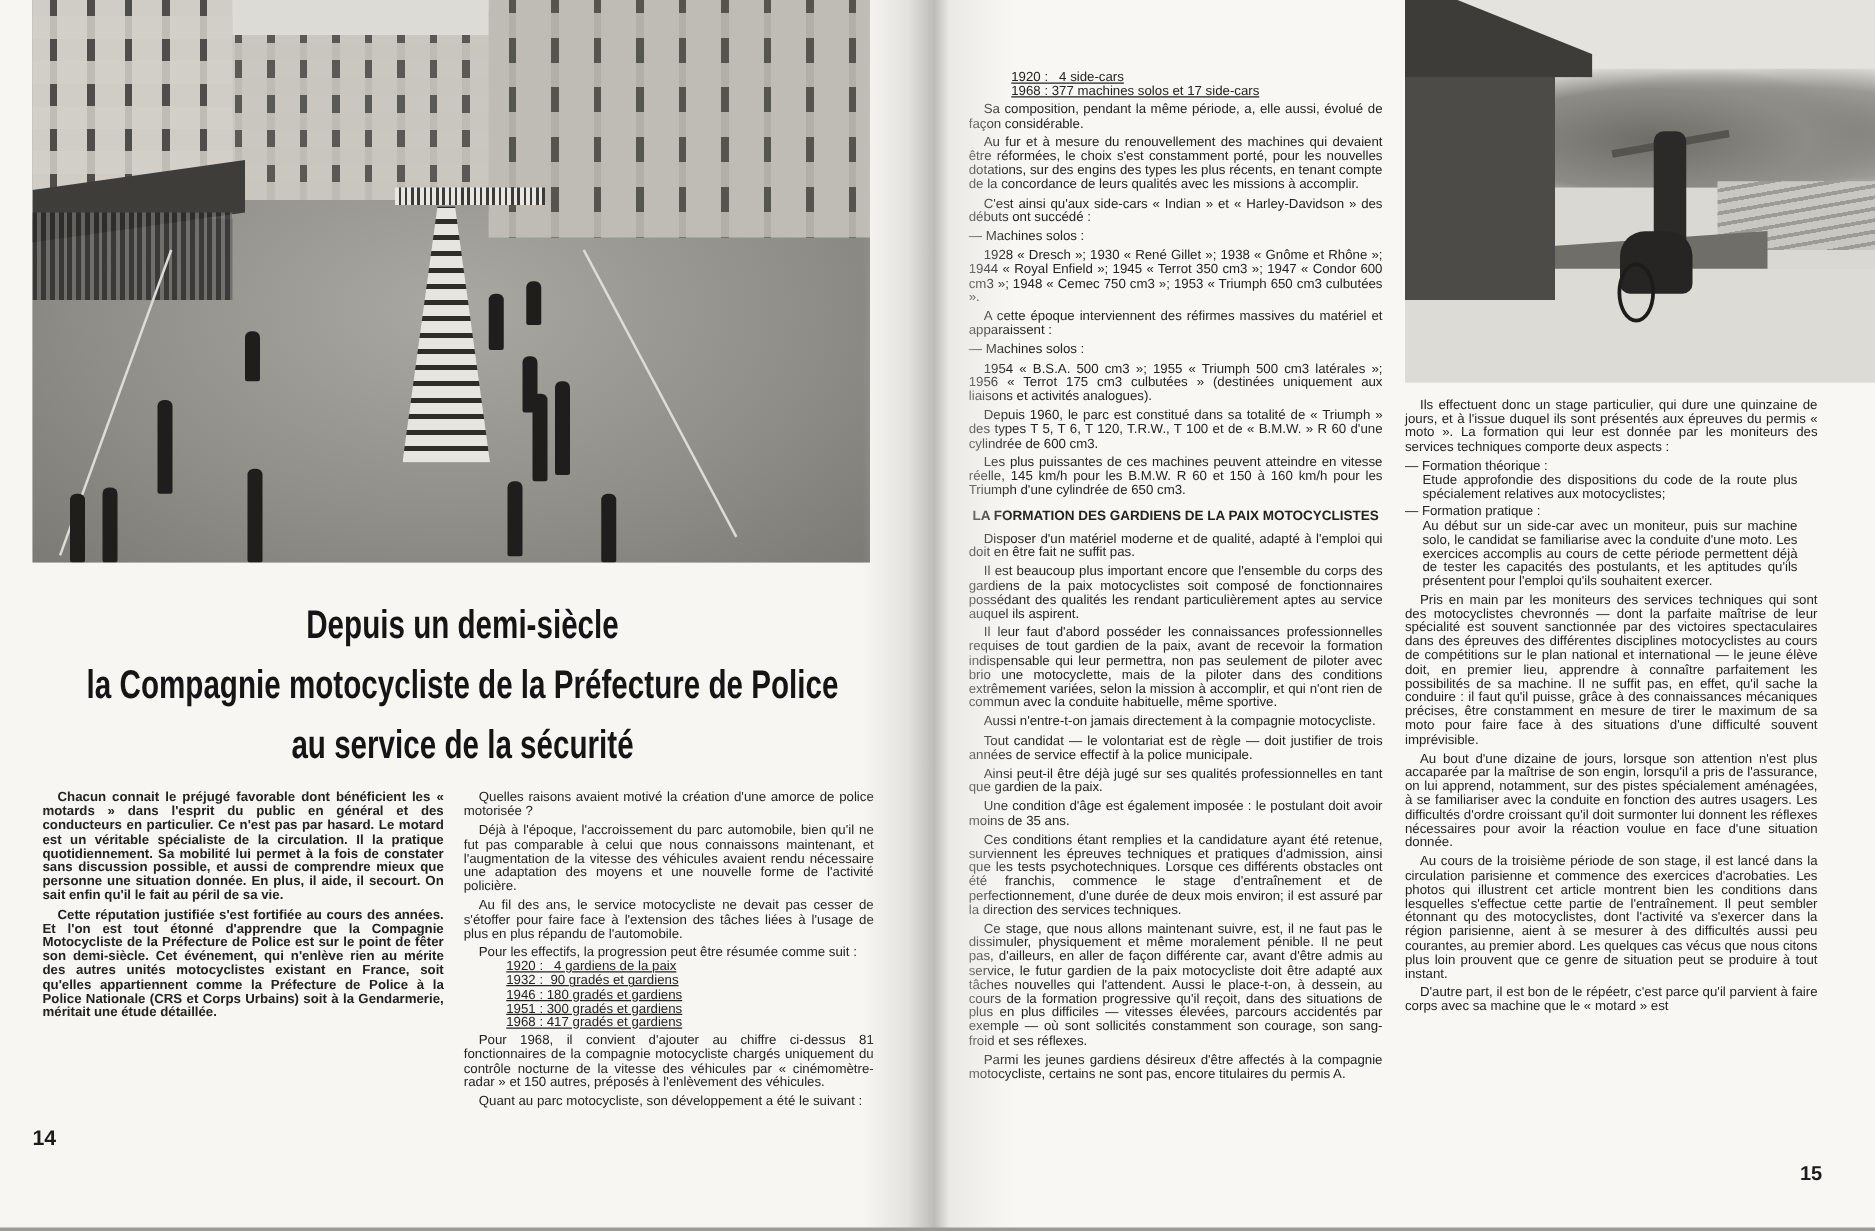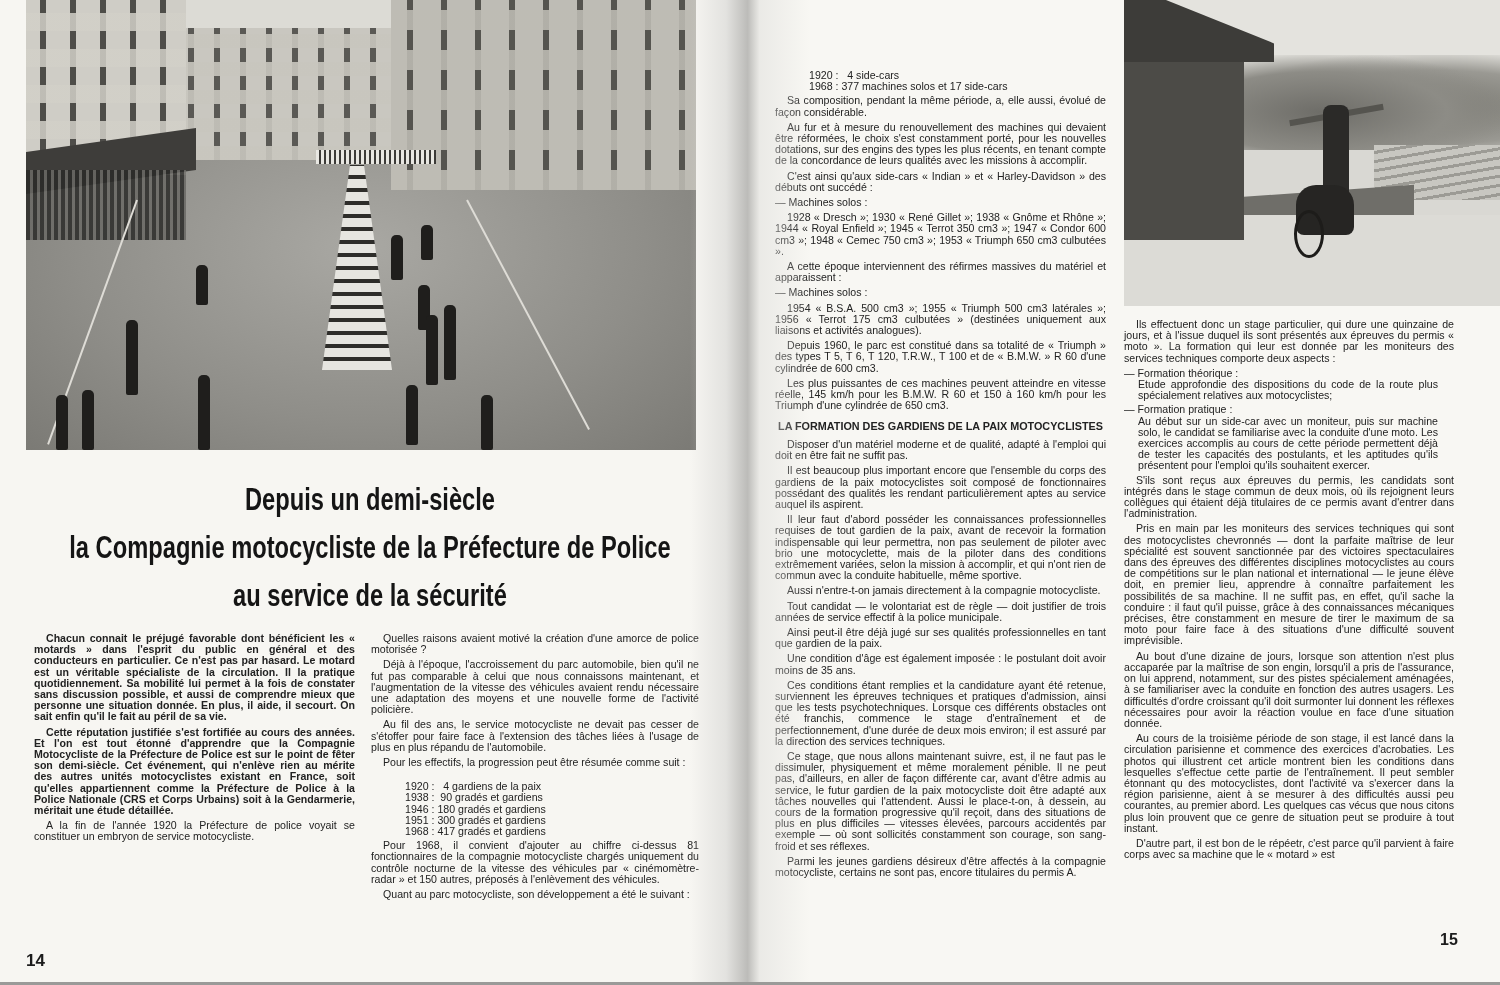--- a/index.html
+++ b/index.html
@@ -65,31 +65,31 @@
      font-family:"Liberation Sans", sans-serif; font-weight:bold; font-size:32px; line-height:48px;
      letter-spacing:0px; transform:scaleX(0.74); transform-origin:center top; color:#151515; }
   .headline .line { display:block; white-space:nowrap; }
   .headline .line2 { margin-left:-160px; margin-right:-160px; }
 
   
   .col { position:absolute; font-size:10.6px; line-height:11.2px; text-align:justify; color:#222; }
   .col p { margin:0 0 4px 0; text-indent:12px; }
   .col p.bold { font-weight:bold; }
   .col p.noindent { text-indent:0; }
-  .col .list { margin:13px 0 3px 0; }
+  .col .list { margin:0 0 3px 0;text-decoration:underline; }
   .col .list div { padding-left:34px; white-space:pre; text-align:left; }
   .col-1 { left:34px; top:633px; width:321px; }
   .col-2 { left:371px; top:633px; width:328px; }
   .col-3 { left:775px; top:57px; width:331px; }
   .col-4 { left:1124px; top:319px; width:330px; }
   .subhead { font-weight:bold; text-align:center; margin:10px 0 6px 0; font-size:10.8px; line-height:11.5px; }
   .dash-item { padding-left:14px; text-indent:-14px; margin:0 16px 3px 0; }
   .dash-item .body { display:block; text-indent:0; padding-left:0; }
   .page-num { position:absolute; font-weight:bold; font-size:17px; }
-  .page-num-left { left:26px; top:951px; }
+  .page-num-left { left:26px; top:901px; }
   .page-num-right { left:1440px; top:931px; font-size:16px;text-align:center; }
 </style>
 </head>
 <body>
 
 <div class="page page-left">
   <div class="photo photo-courtyard" title="Motorcycle police company parading in the courtyard of the Préfecture de Police">
     <div class="ground"></div>
     <div class="sky"></div>
     <div class="bld-back"></div>
@@ -120,31 +120,30 @@
 
   <div class="headline">
     <span class="line">Depuis un  demi-siècle</span>
     <span class="line line2">la Compagnie motocycliste de la Préfecture de Police</span>
     <span class="line">au service de la sécurité</span>
   </div>
 
   <div class="col col-1">
     <p class="bold">Chacun connait le préjugé favorable dont bénéficient les « motards » dans l'esprit du public en général et des conducteurs en particulier. Ce n'est pas par hasard. Le motard est un véritable spécialiste de la circulation. Il la pratique quotidiennement. Sa mobilité lui permet à la fois de constater sans discussion possible, et aussi de comprendre mieux que personne une situation donnée. En plus, il aide, il secourt. On sait enfin qu'il le fait au péril de sa vie.</p>
     <p class="bold">Cette réputation justifiée s'est fortifiée au cours des années. Et l'on est tout étonné d'apprendre que la Compagnie Motocycliste de la Préfecture de Police est sur le point de fêter son demi-siècle. Cet événement, qui n'enlève rien au mérite des autres unités motocyclistes existant en France, soit qu'elles appartiennent comme la Préfecture de Police à la Police Nationale (CRS et Corps Urbains) soit à la Gendarmerie, méritait une étude détaillée.</p>
-    <p>A la fin de l'année 1920 la Préfecture de police voyait se constituer un embryon de service motocycliste.</p>
   </div>
 
   <div class="col col-2">
     <p>Quelles raisons avaient motivé la création d'une amorce de police motorisée ?</p>
     <p>Déjà à l'époque, l'accroissement du parc automobile, bien qu'il ne fut pas comparable à celui que nous connaissons maintenant, et l'augmentation de la vitesse des véhicules avaient rendu nécessaire une adaptation des moyens et une nouvelle forme de l'activité policière.</p>
     <p>Au fil des ans, le service motocycliste ne devait pas cesser de s'étoffer pour faire face à l'extension des tâches liées à l'usage de plus en plus répandu de l'automobile.</p>
     <p style="margin-bottom:0;">Pour les effectifs, la progression peut être résumée comme suit :</p>
     <div class="list">
       <div>1920 :   4 gardiens de la paix</div>
-      <div>1938 :  90 gradés et gardiens</div>
+      <div>1932 :  90 gradés et gardiens</div>
       <div>1946 : 180 gradés et gardiens</div>
       <div>1951 : 300 gradés et gardiens</div>
       <div>1968 : 417 gradés et gardiens</div>
     </div>
     <p>Pour 1968, il convient d'ajouter au chiffre ci-dessus 81 fonctionnaires de la compagnie motocycliste chargés uniquement du contrôle nocturne de la vitesse des véhicules par « cinémomètre-radar » et 150 autres, préposés à l'enlèvement des véhicules.</p>
     <p>Quant au parc motocycliste, son développement a été le suivant :</p>
   </div>
 
   <div class="page-num page-num-left">14</div>
 </div>
@@ -196,21 +195,20 @@
 <div class="col col-4">
   <p>Ils effectuent donc un stage particulier, qui dure une quinzaine de jours, et à l'issue duquel ils sont présentés aux épreuves du permis « moto ». La formation qui leur est donnée par les moniteurs des services techniques comporte deux aspects :</p>
   <div class="dash-item">
     <span>— Formation théorique :</span>
     <span class="body">Etude approfondie des dispositions du code de la route plus spécialement relatives aux motocyclistes;</span>
   </div>
   <div class="dash-item">
     <span>— Formation pratique :</span>
     <span class="body">Au début sur un side-car avec un moniteur, puis sur machine solo, le candidat se familiarise avec la conduite d'une moto. Les exercices accomplis au cours de cette période permettent déjà de tester les capacités des postulants, et les aptitudes qu'ils présentent pour l'emploi qu'ils souhaitent exercer.</span>
   </div>
-  <p>S'ils sont reçus aux épreuves du permis, les candidats sont intégrés dans le stage commun de deux mois, où ils rejoignent leurs collègues qui étaient déjà titulaires de ce permis avant d'entrer dans l'administration.</p>
   <p>Pris en main par les moniteurs des services techniques qui sont des motocyclistes chevronnés — dont la parfaite maîtrise de leur spécialité est souvent sanctionnée par des victoires spectaculaires dans des épreuves des différentes disciplines motocyclistes au cours de compétitions sur le plan national et international — le jeune élève doit, en premier lieu, apprendre à connaître parfaitement les possibilités de sa machine. Il ne suffit pas, en effet, qu'il sache la conduire : il faut qu'il puisse, grâce à des connaissances mécaniques précises, être constamment en mesure de tirer le maximum de sa moto pour faire face à des situations d'une difficulté souvent imprévisible.</p>
   <p>Au bout d'une dizaine de jours, lorsque son attention n'est plus accaparée par la maîtrise de son engin, lorsqu'il a pris de l'assurance, on lui apprend, notamment, sur des pistes spécialement aménagées, à se familiariser avec la conduite en fonction des autres usagers. Les difficultés d'ordre croissant qu'il doit surmonter lui donnent les réflexes nécessaires pour avoir la réaction voulue en face d'une situation donnée.</p>
   <p>Au cours de la troisième période de son stage, il est lancé dans la circulation parisienne et commence des exercices d'acrobaties. Les photos qui illustrent cet article montrent bien les conditions dans lesquelles s'effectue cette partie de l'entraînement. Il peut sembler étonnant qu des motocyclistes, dont l'activité va s'exercer dans la région parisienne, aient à se mesurer à des difficultés aussi peu courantes, au premier abord. Les quelques cas vécus que nous citons plus loin prouvent que ce genre de situation peut se produire à tout instant.</p>
   <p>D'autre part, il est bon de le répéetr, c'est parce qu'il parvient à faire corps avec sa machine que le « motard » est</p>
 </div>
 
 <div class="page-num page-num-right">15</div>
 
 <div class="gutter"></div>
 <div class="bottom-rule"></div>

